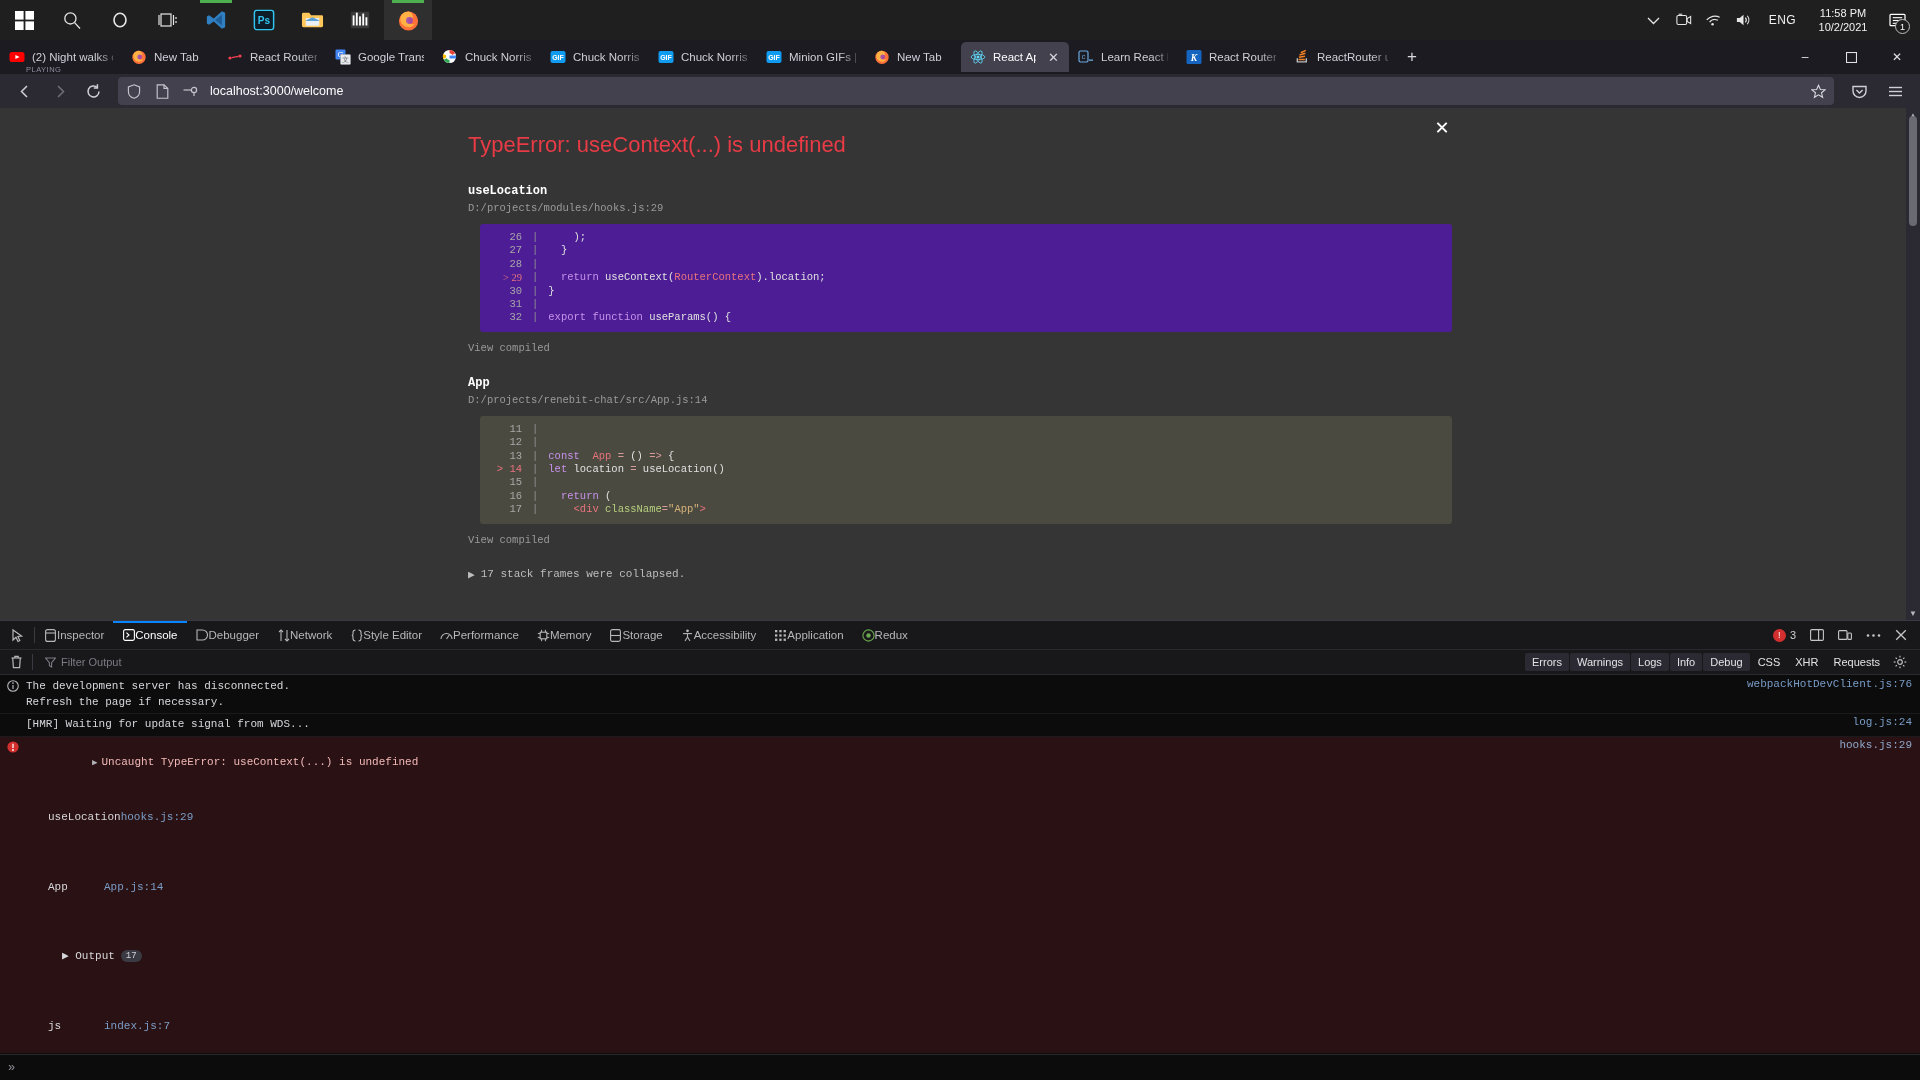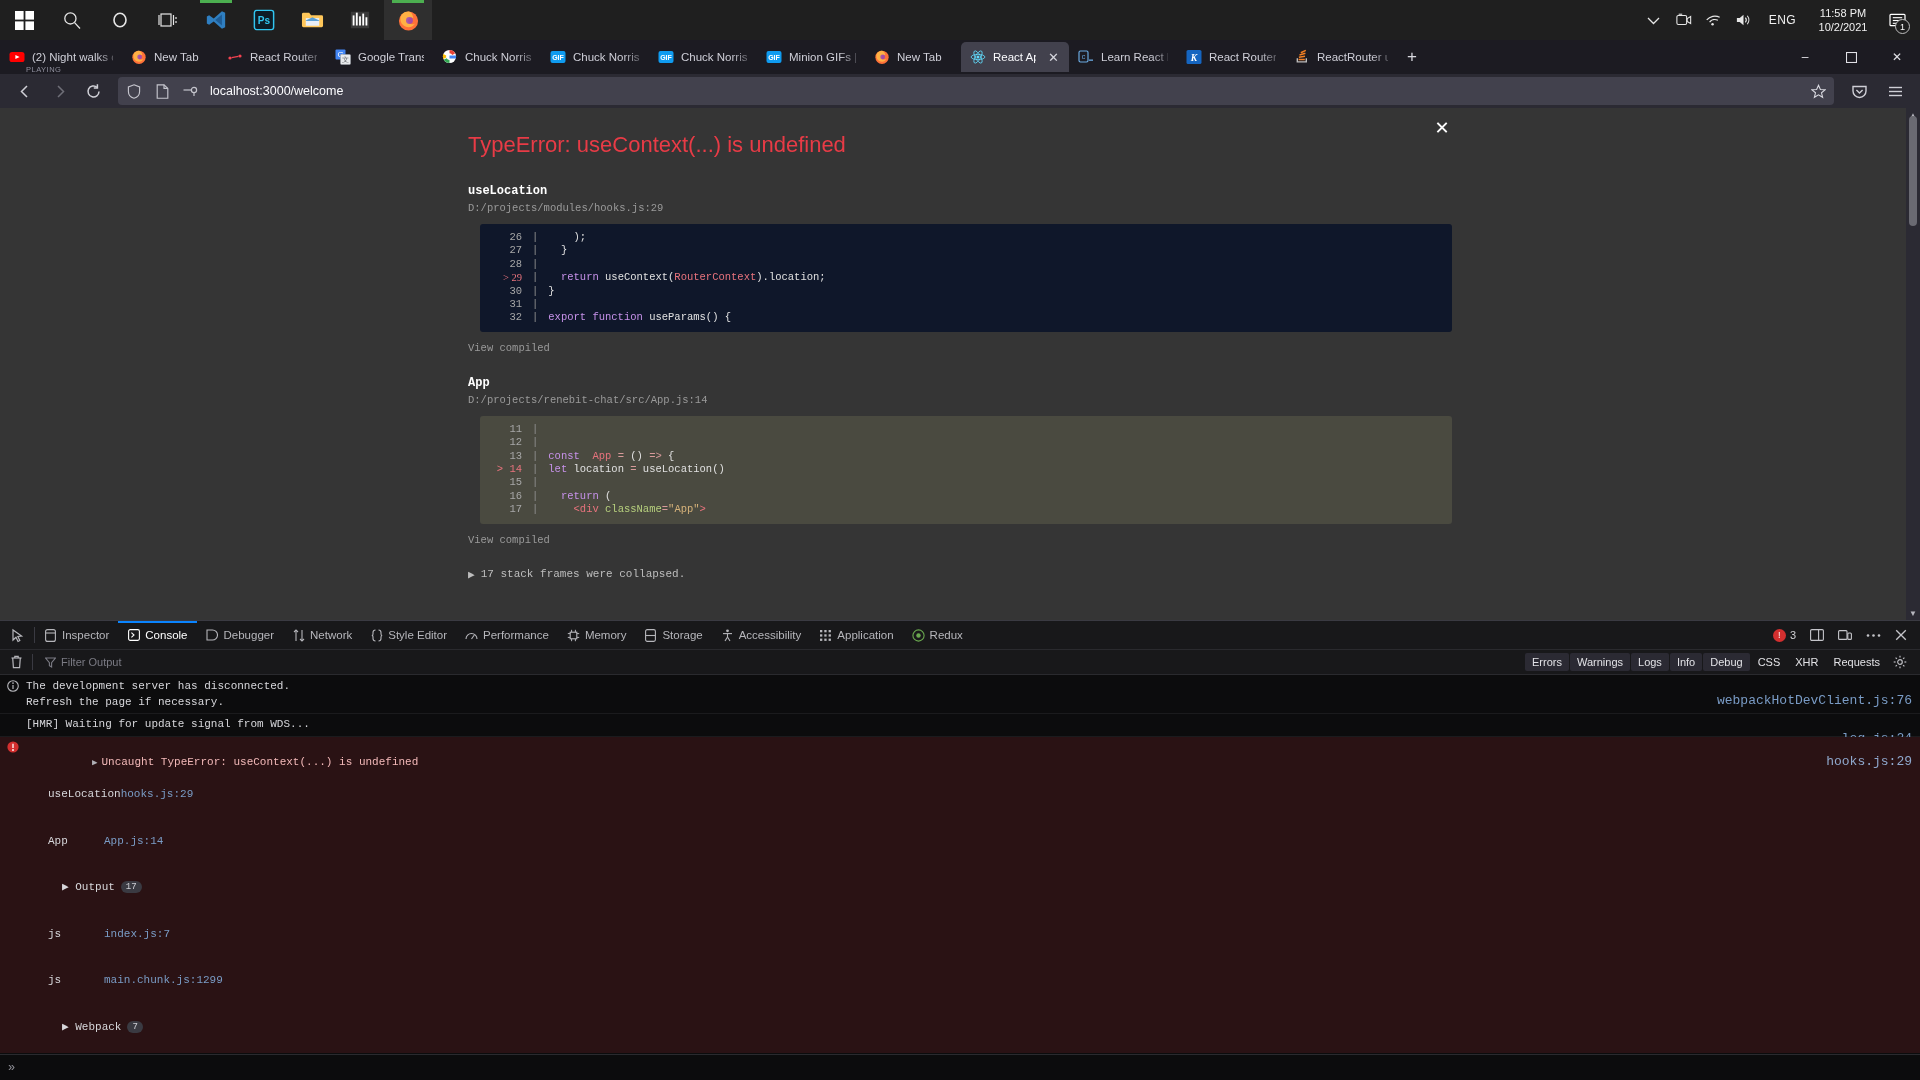--- a/index.html
+++ b/index.html
@@ -134,21 +134,21 @@
   }
   .frame-loc {
     color: #9a9a9a; font-family: "Liberation Mono", monospace;
     font-size: 10.5px; margin: 0 0 10px 8px;
   }
   .codeblock {
     margin: 0 8px 0 20px; border-radius: 3px; padding: 7px 0;
     font-family: "Liberation Mono", monospace; font-size: 10.5px;
     line-height: 13.4px; overflow: hidden;
   }
-  .codeblock.err { background: #0f172a; }
+  .codeblock.err { background: #4c1d95; }
   .codeblock.plain { background: #4a4a40; }
   .cl { display: flex; white-space: pre; padding-left: 8px; }
   .cl .gut { color: #a8a8a8; width: 34px; text-align: right; flex: 0 0 34px; }
   .cl .bar { color: #8f8f8f; padding: 0 10px; }
   .cl.hit .gut { color: #e8737d; }
   .view-compiled {
     color: #9a9a9a; font-family: "Liberation Mono", monospace;
     font-size: 10.5px; margin: 10px 0 22px 8px;
   }
   .collapsed-row {
@@ -181,21 +181,21 @@
   .dt-tabs {
     height: 29px; display: flex; align-items: center;
     background: #18181a; border-bottom: 1px solid #2a2a2e;
   }
   .dt-pick {
     width: 34px; height: 29px; display: flex; align-items: center;
     justify-content: center; color: #b8b8bd;
   }
   .dt-sep { width: 1px; height: 16px; background: #3a3a42; }
   .dt-tab {
-    height: 29px; display: flex; align-items: center; gap: 5px;
+    height: 29px; display: flex; align-items: center; 
     padding: 0 9px; color: #b6b6bb; font-size: 11.5px; position: relative;
   }
   .dt-tab.active { color: #ffffff; }
   .dt-tab.active::before {
     content: ''; position: absolute; top: 0; left: 0; right: 0; height: 2px;
     background: #0a84ff;
   }
   .dt-icon { width: 13px; height: 13px; display: flex; align-items: center; justify-content: center; }
   .dt-right { margin-left: auto; display: flex; align-items: center; gap: 2px; padding-right: 6px; }
   .err-count {
@@ -239,25 +239,25 @@
     border-bottom: 1px solid #1b1b1d;
   }
   .crow.err { background: #2a1214; border-bottom: 1px solid #3a181b; }
   .crow .gutico {
     width: 26px; flex: 0 0 26px; display: flex; justify-content: center;
     padding-top: 1px;
   }
   .crow .cmain { flex: 1; color: #d7d7db; line-height: 15.5px; padding-right: 140px; white-space: pre-wrap;}
   .crow.err .cmain { color: #f2b8b8; }
   .crow .cfile {
-    position: absolute; right: 8px; top: 17px; color: #7a9cc6; font-size: 13px;
+    position: absolute; right: 8px; top: 2px; color: #7a9cc6; font-size: 11px;
   }
   .crow.err .cfile { color: #8fa8cd; }
   .twisty { color: #b0b0b6; margin-right: 4px; font-size: 9px; }
-  .stackline { display: block; color: #d7d7db; }
+  .stackline { display: block; color: #d7d7db; margin-top: 23px; }
   .stk-name { display: inline-block; min-width: 78px; padding-left: 22px; color: #d7d7db;}
   .stk-loc { color: #7a9cc6; }
   .pill {
     display: inline-block; background: #3a3a42; color: #d0d0d6;
     border-radius: 7px; padding: 0 5px; font-size: 9px; margin-left: 6px;
     line-height: 12px; vertical-align: 1px;
   }
   .con-input {
     position: absolute; left: 0; right: 0; bottom: 0; height: 26px;
     background: #0c0c0d; border-top: 1px solid #2a2a2e;

